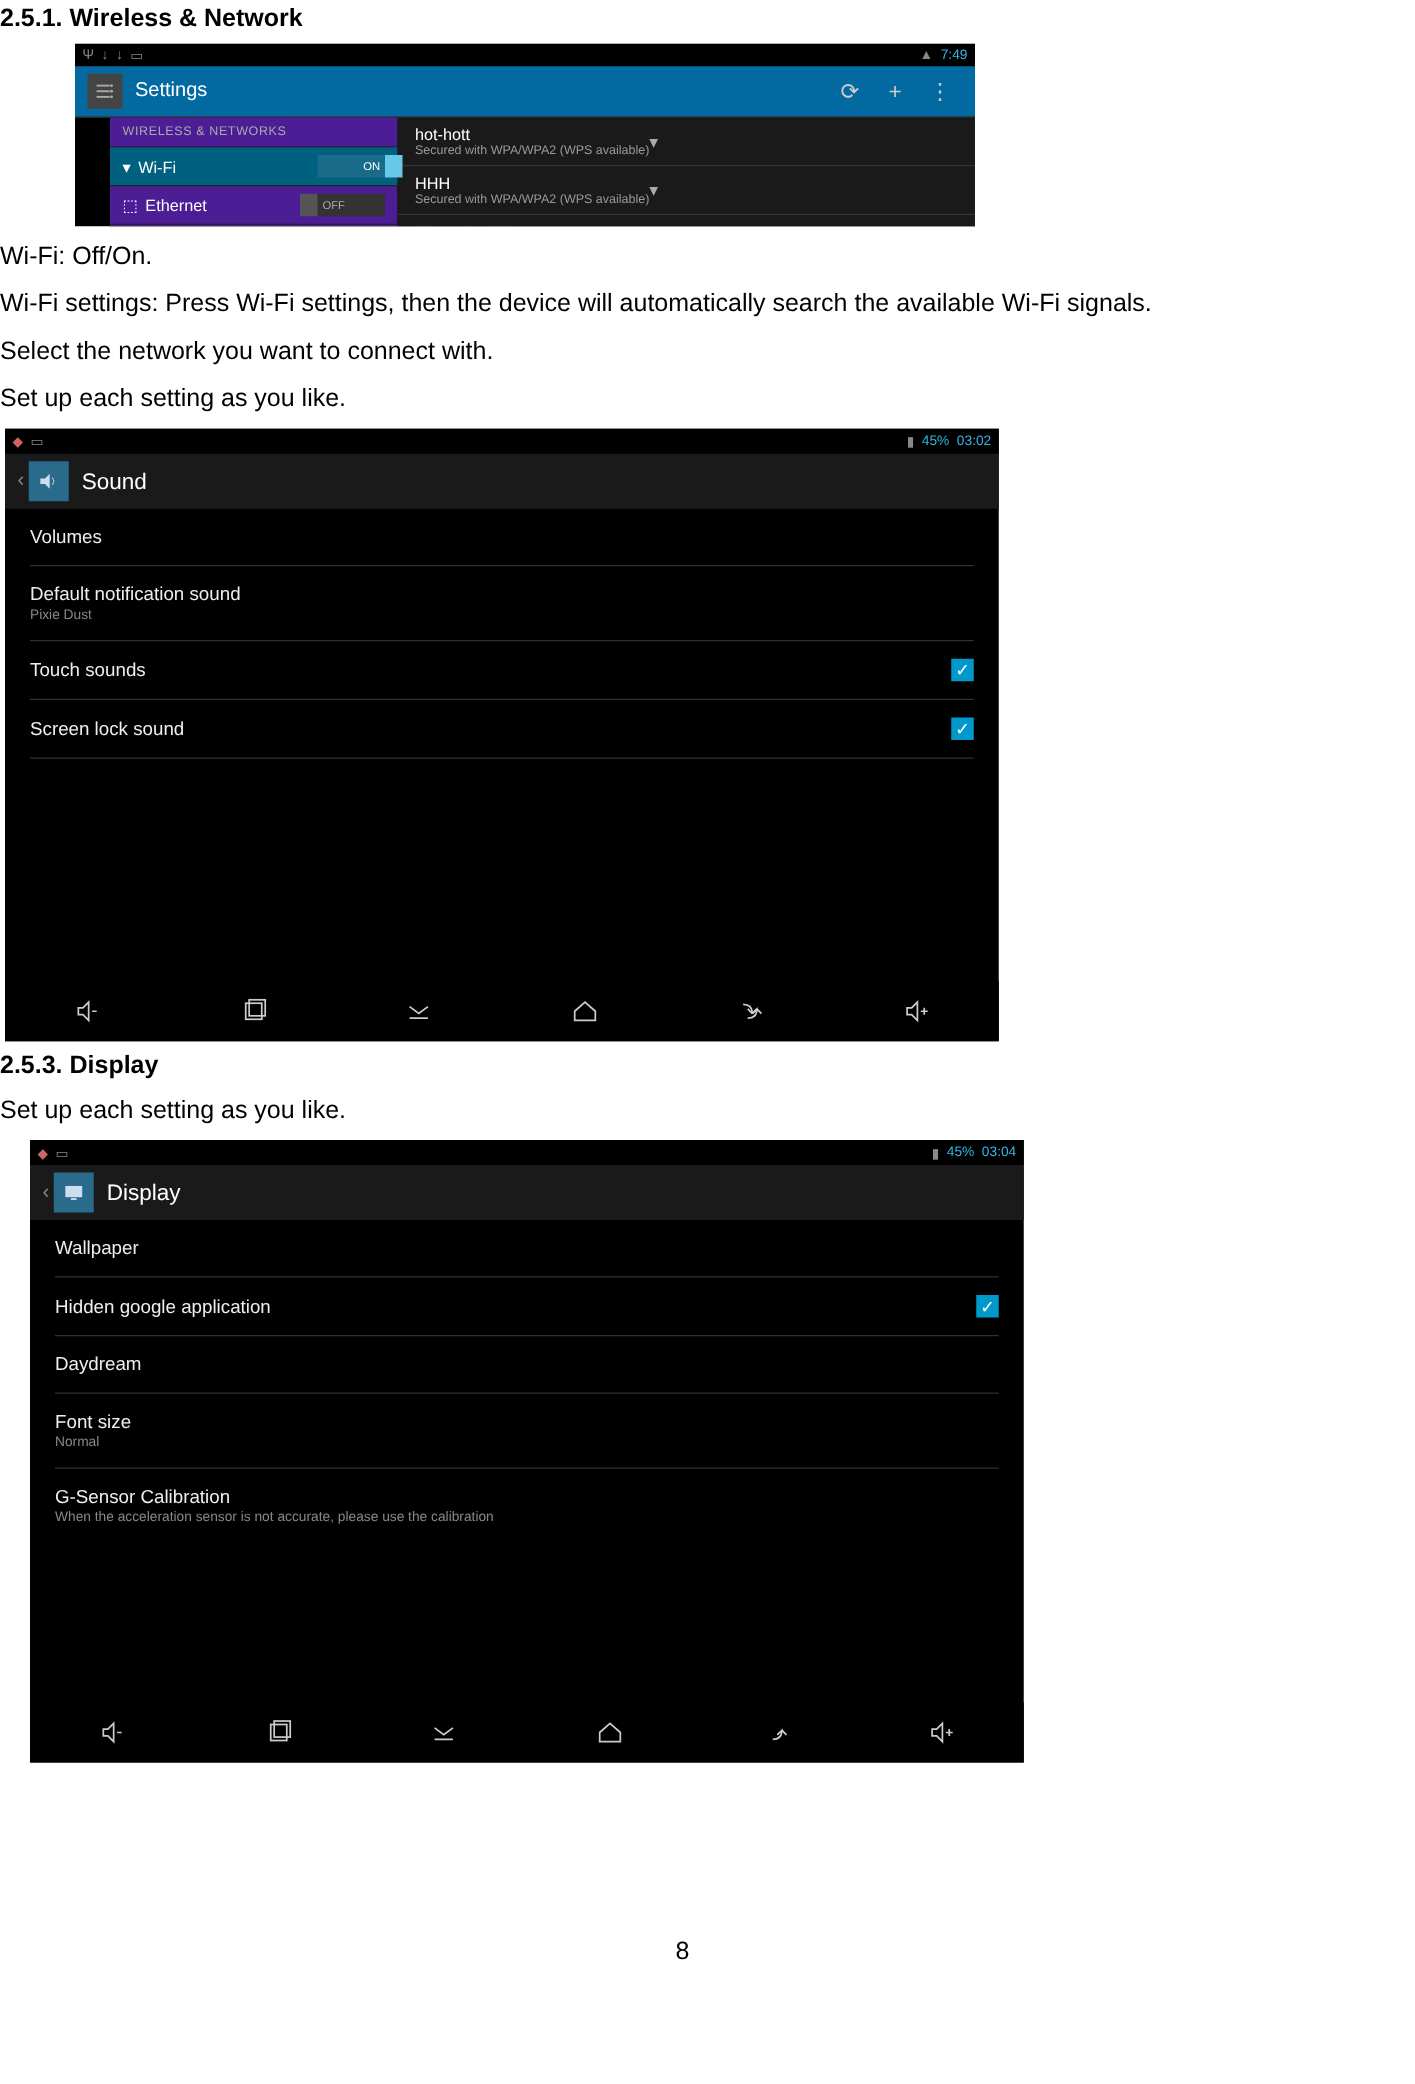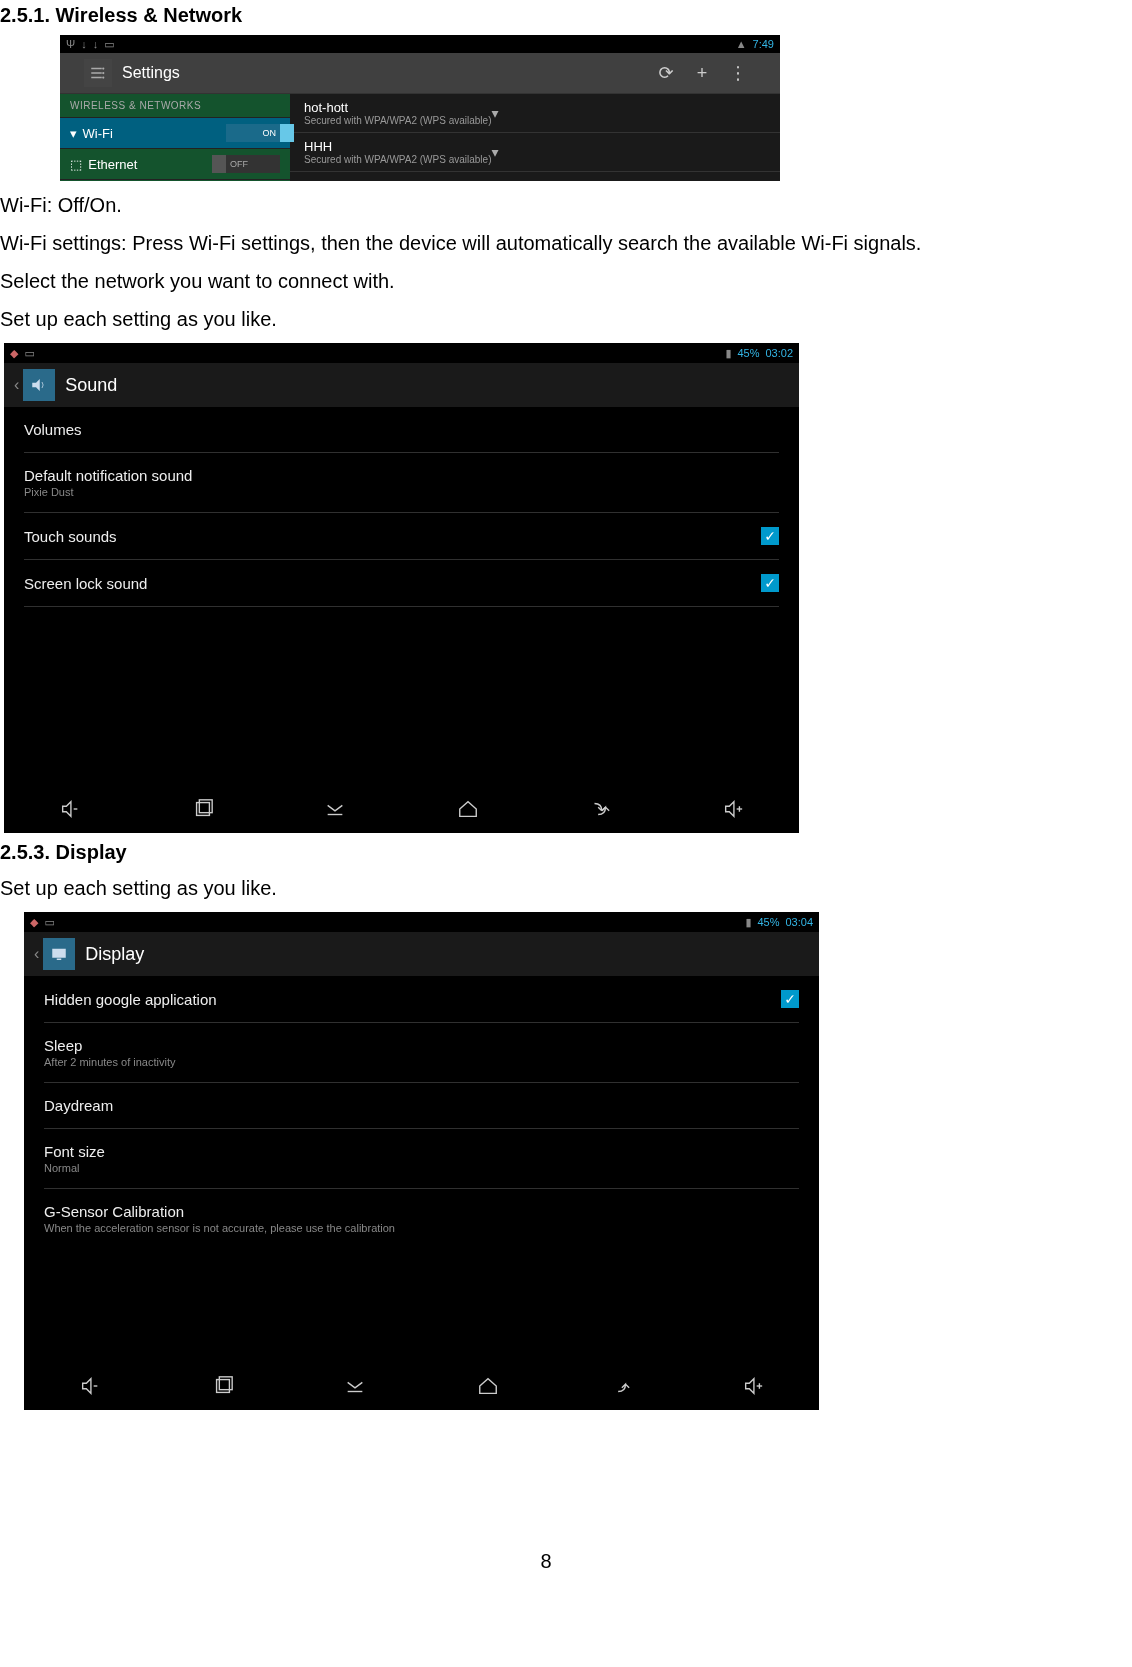--- a/index.html
+++ b/index.html
@@ -48,39 +48,39 @@
     justify-content: space-between;
     align-items: center;
     padding: 0 6px;
     font-size: 11px;
     color: #33b5e5;
   }
   .status-bar .left-icons { display: flex; gap: 6px; color: #888; }
   .status-bar .right-side { display: flex; align-items: center; gap: 6px; }
   .app-bar {
     height: 40px;
-    background: #404040;
-    display: flex;
-    align-items: center;
-    padding: 0 24px;
+    background: #0369a1;
+    display: flex;
+    align-items: center;
+    padding: 0 10px;
     border-bottom: 1px solid #333;
   }
   .app-bar .icon-box {
     width: 28px;
     height: 28px;
     background: #444;
     display: flex;
     align-items: center;
     justify-content: center;
     margin-right: 10px;
   }
   .app-bar .title { font-size: 16px; flex: 1; }
   .app-bar .action-icon { width: 36px; text-align: center; font-size: 18px; color: #ccc; cursor: pointer; }
   .wifi-body { display: flex; height: calc(100% - 58px); }
-  .wifi-left { width: 230px; background: #14532d; }
+  .wifi-left { width: 230px; background: #4c1d95; margin-left: 28px; }
   .wifi-left-header {
     font-size: 10px;
     color: #aaa;
     padding: 6px 10px;
     border-bottom: 1px solid #222;
     letter-spacing: 0.5px;
   }
   .wifi-left-item {
     display: flex;
     align-items: center;
@@ -397,28 +397,25 @@
           <svg width="18" height="18" viewBox="0 0 24 24">
               <rect x="3" y="5" width="18" height="12" fill="#cde"></rect>
               <rect x="9" y="18" width="6" height="2" fill="#cde"></rect>
             </svg>
         </div>
       </div>
       <div class="title">Display</div>
     </div>
     <div class="settings-list">
       <div class="settings-item">
+        <div class="label">Wallpaper</div>
+      </div>
+      <div class="settings-item">
         <div class="label">Hidden google application</div>
         <div class="checkbox-on">✓</div>
-      </div>
-      <div class="settings-item">
-        <div>
-          <div class="label">Sleep</div>
-          <div class="sub">After 2 minutes of inactivity</div>
-        </div>
       </div>
       <div class="settings-item">
         <div class="label">Daydream</div>
       </div>
       <div class="settings-item">
         <div>
           <div class="label">Font size</div>
           <div class="sub">Normal</div>
         </div>
       </div>

